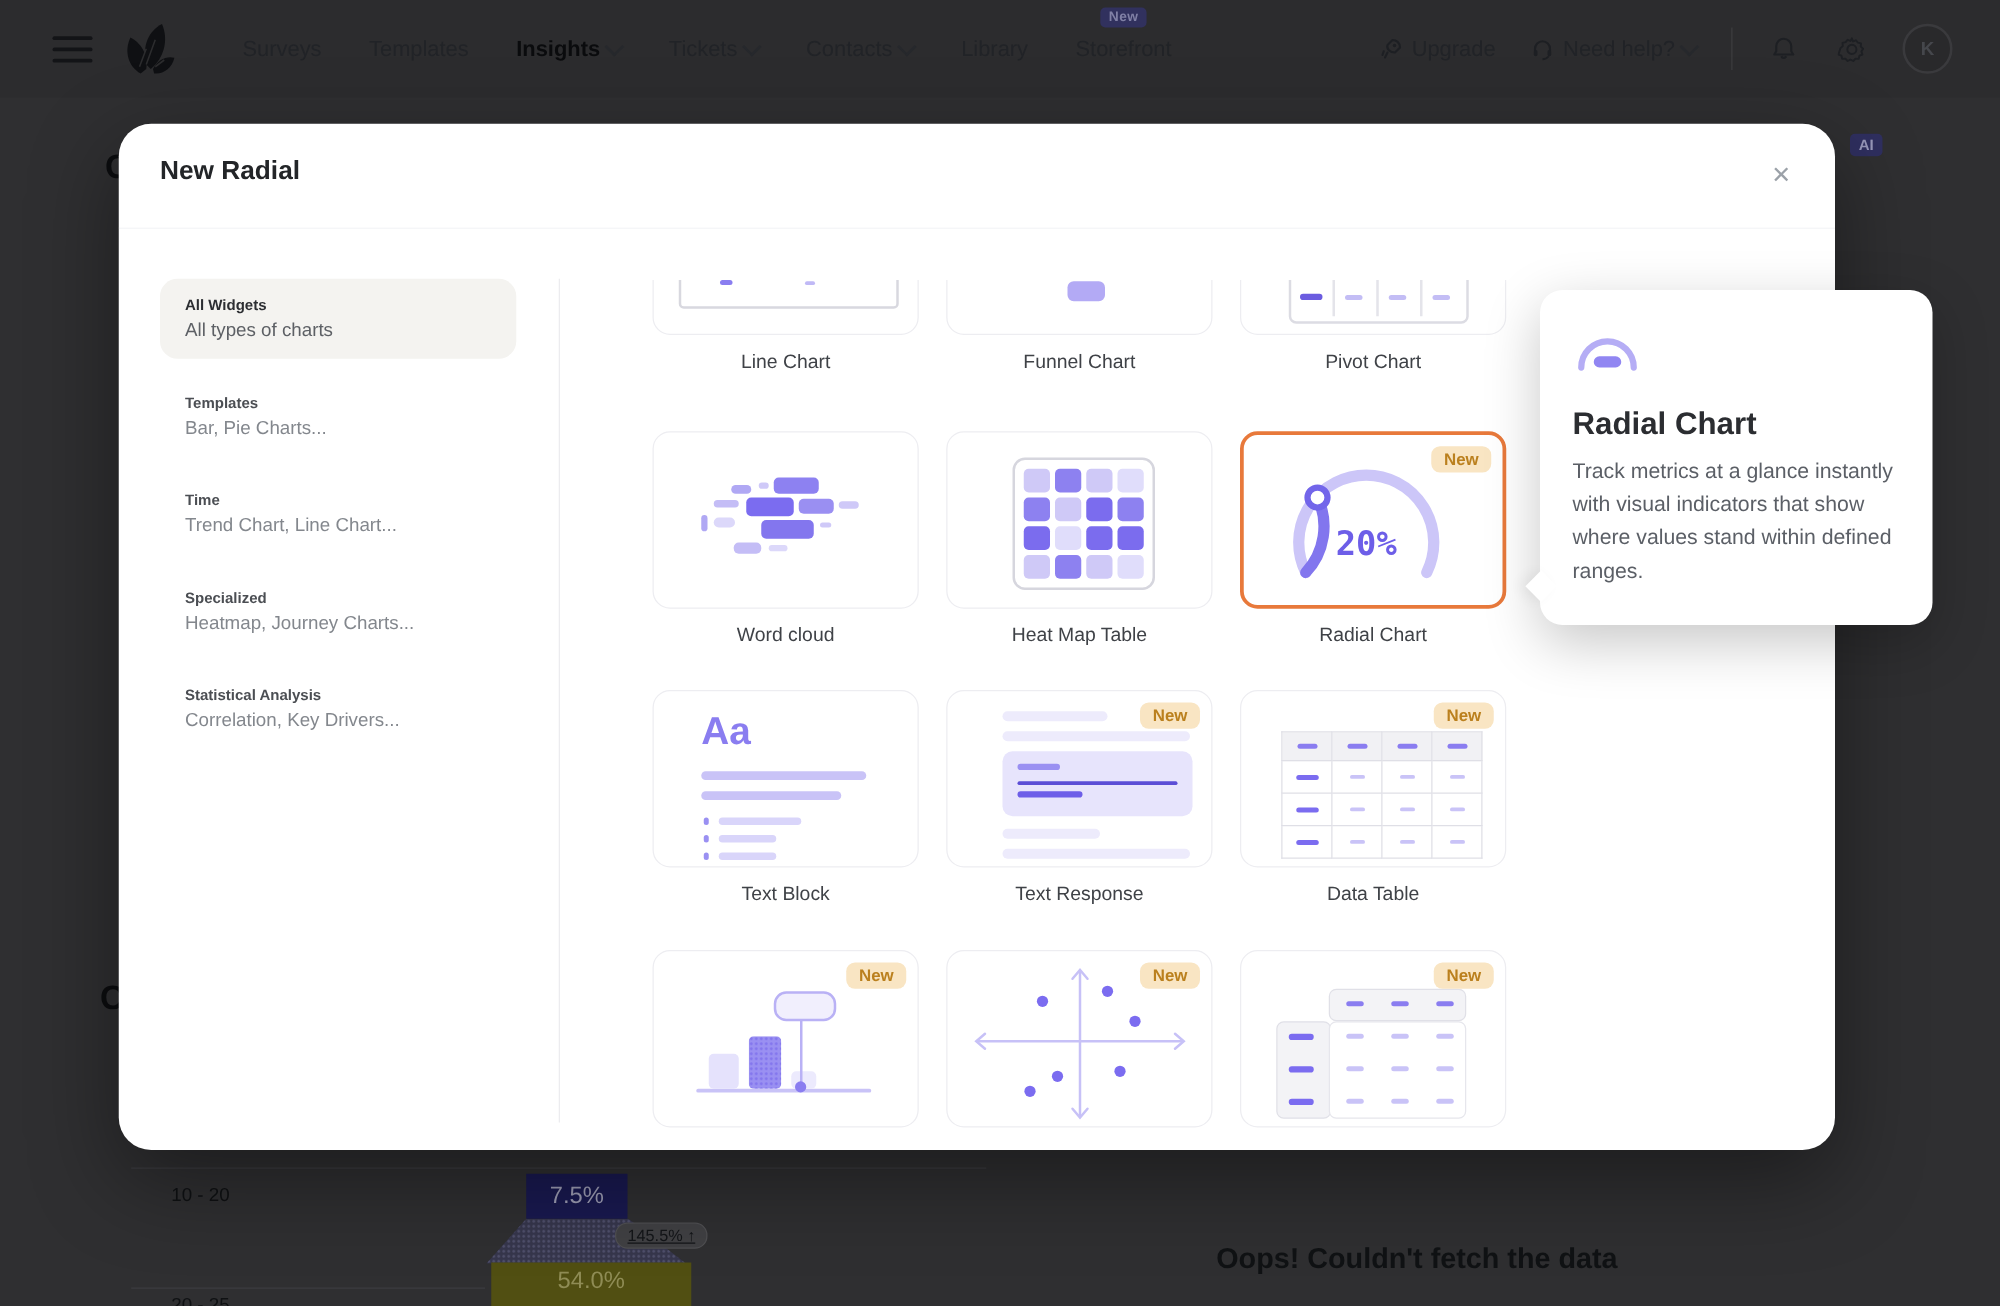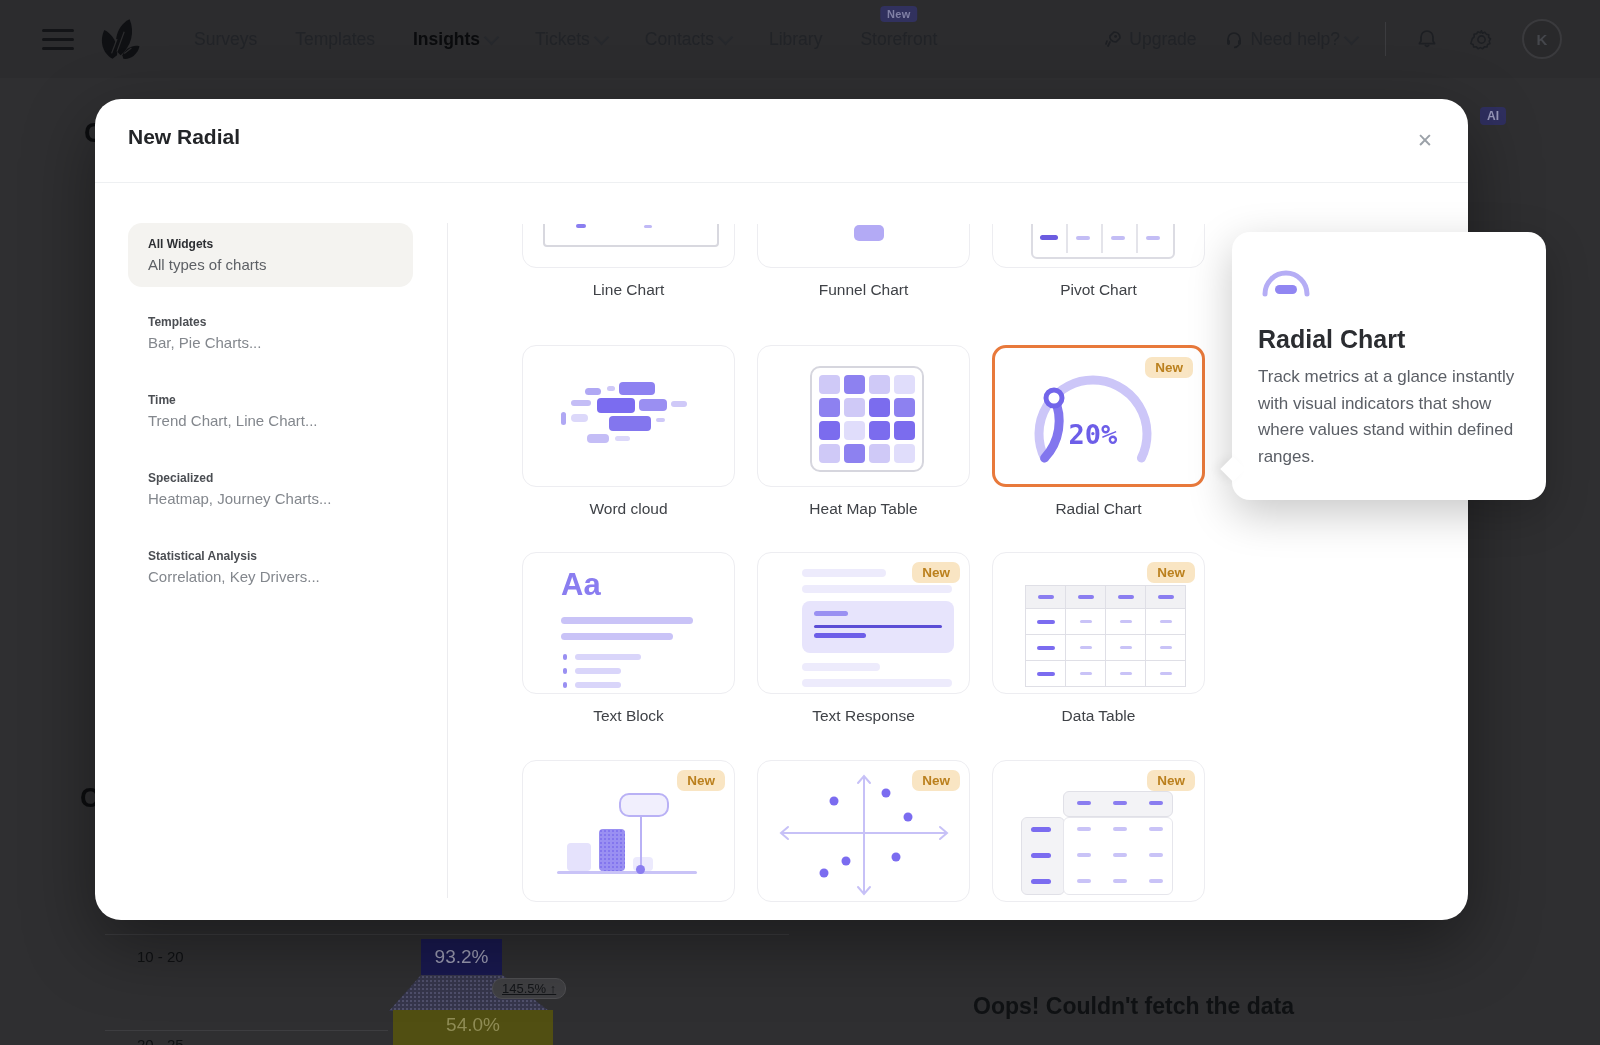--- a/index.html
+++ b/index.html
@@ -163,21 +163,21 @@
     </div>
   </div>
 
   <div class="bg-frag" style="left:84px;top:118px;font-size:27px;">C</div>
   <div class="bg-frag" style="left:80px;top:783px;font-size:27px;">C</div>
   <div class="ai-badge">AI</div>
 
   <div class="gridline" style="left:105px;top:934px;width:684px;"></div>
   <div class="f-label" style="left:137px;top:948px;">10 - 20</div>
   <div class="bar-navy">
-      <span>93.2%</span>
+      <span>7.5%</span>
     </div>
   <div class="f-trap"></div>
   <div class="f-delta">145.5% ↑</div>
   <div class="bar-olive">
       <span>54.0%</span>
     </div>
   <div class="gridline" style="left:105px;top:1030px;width:283px;"></div>
   <div class="f-label" style="left:137px;top:1036px;">20 - 25</div>
   <div class="oops">Oops! Couldn't fetch the data</div>
 

